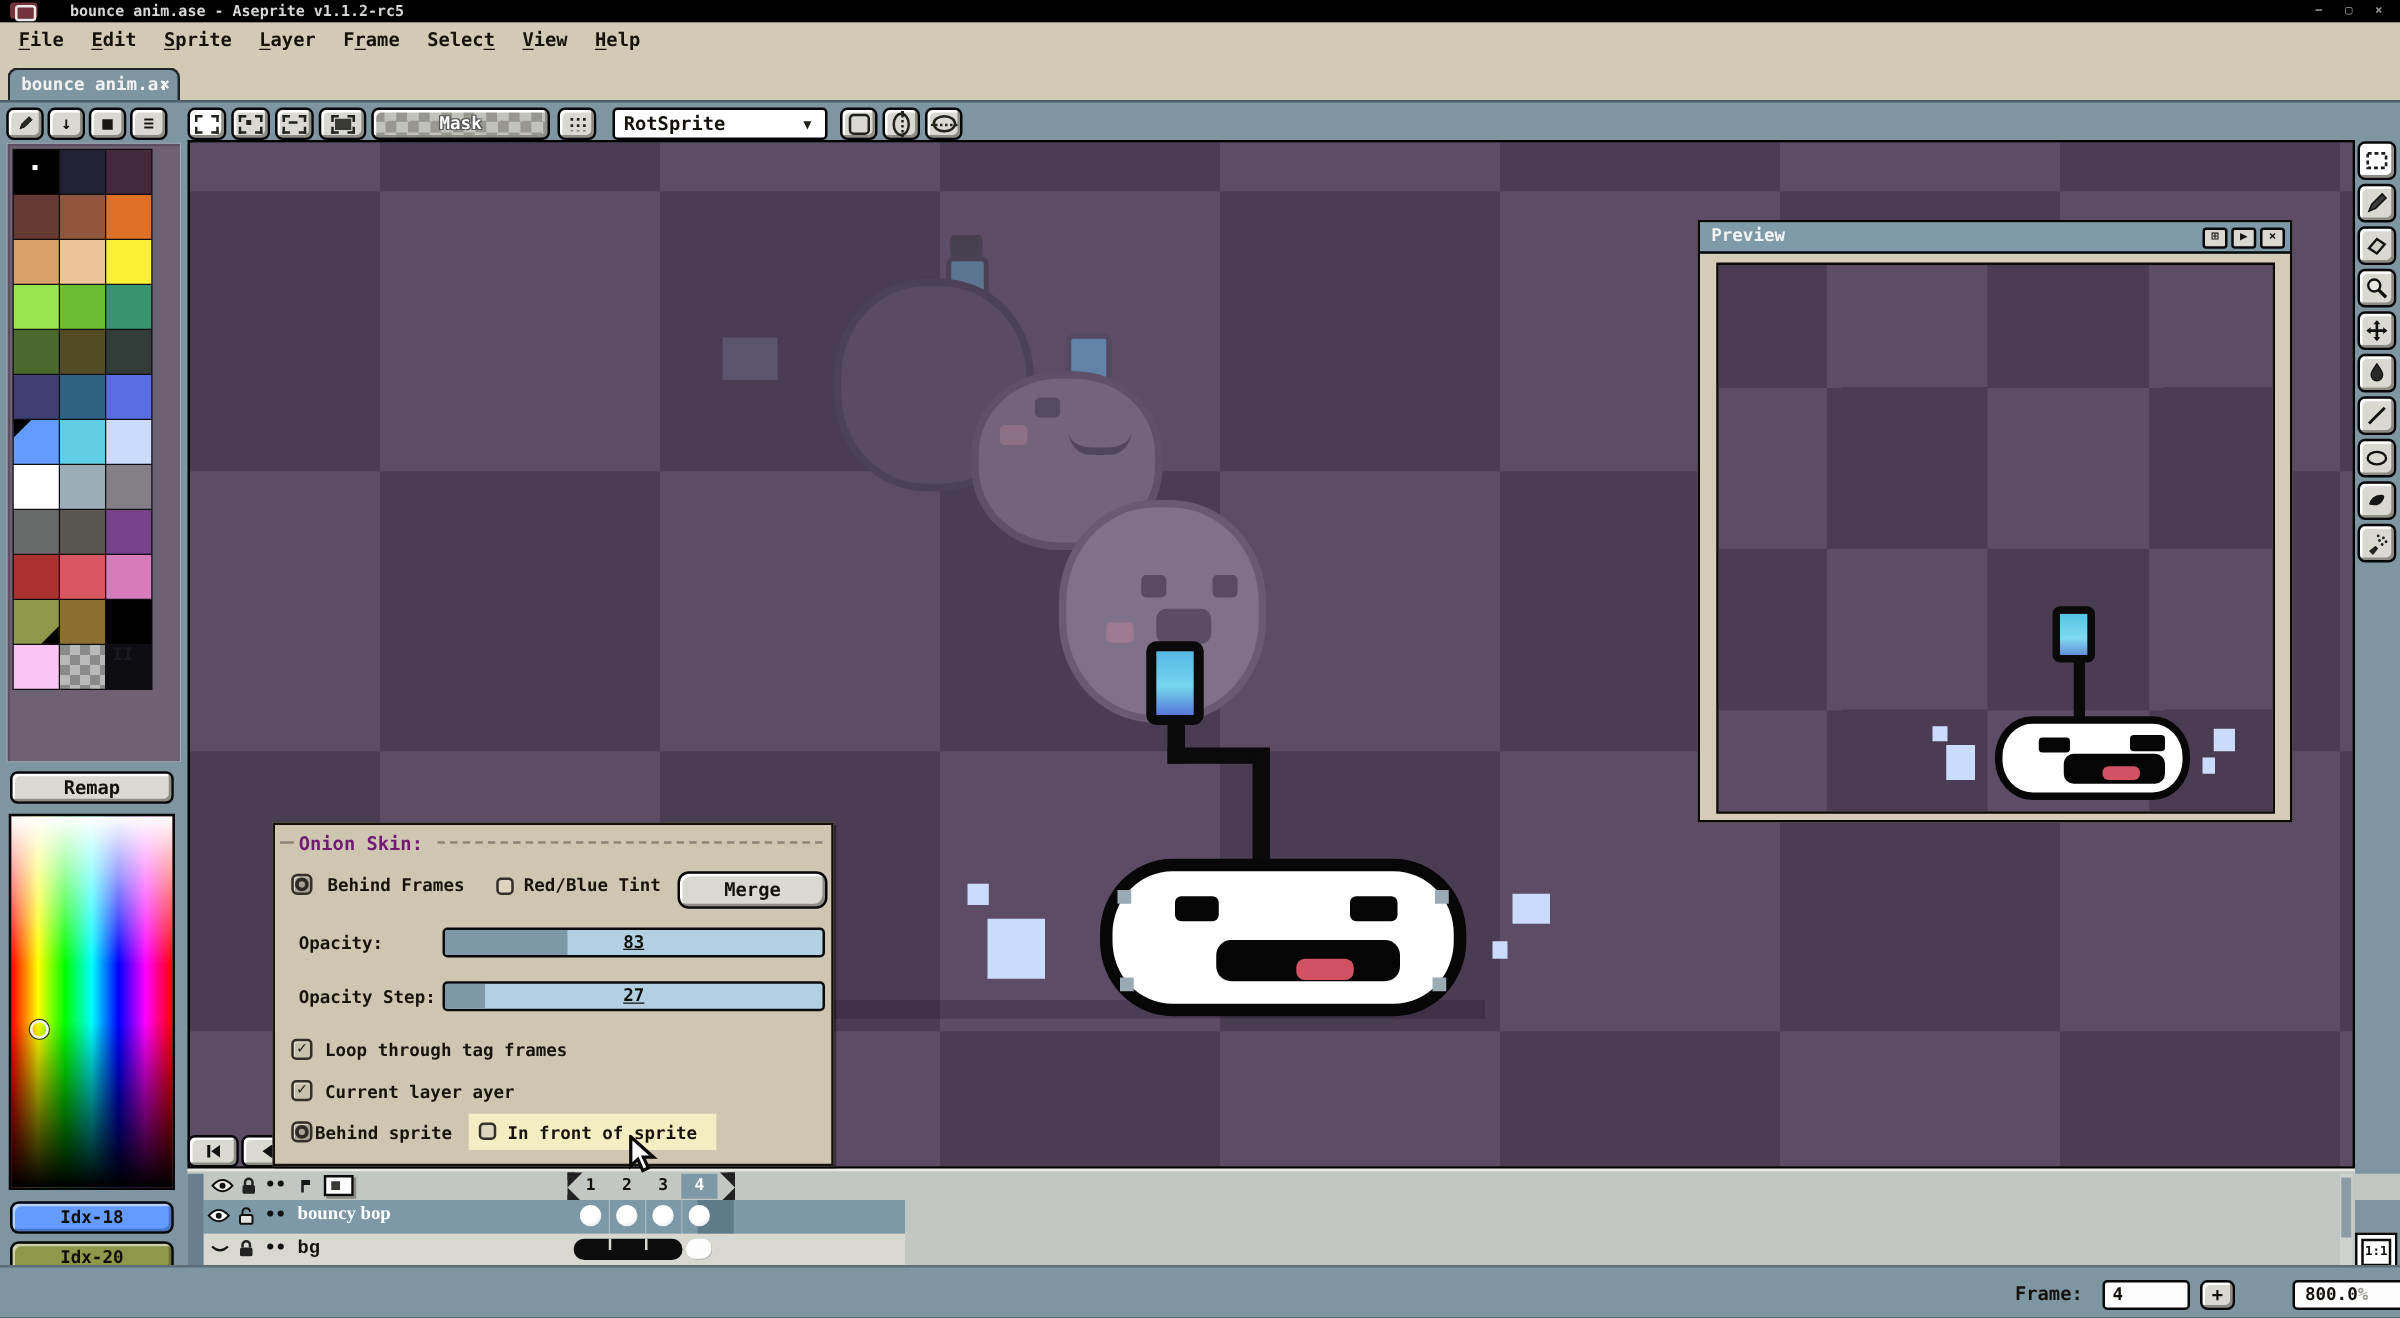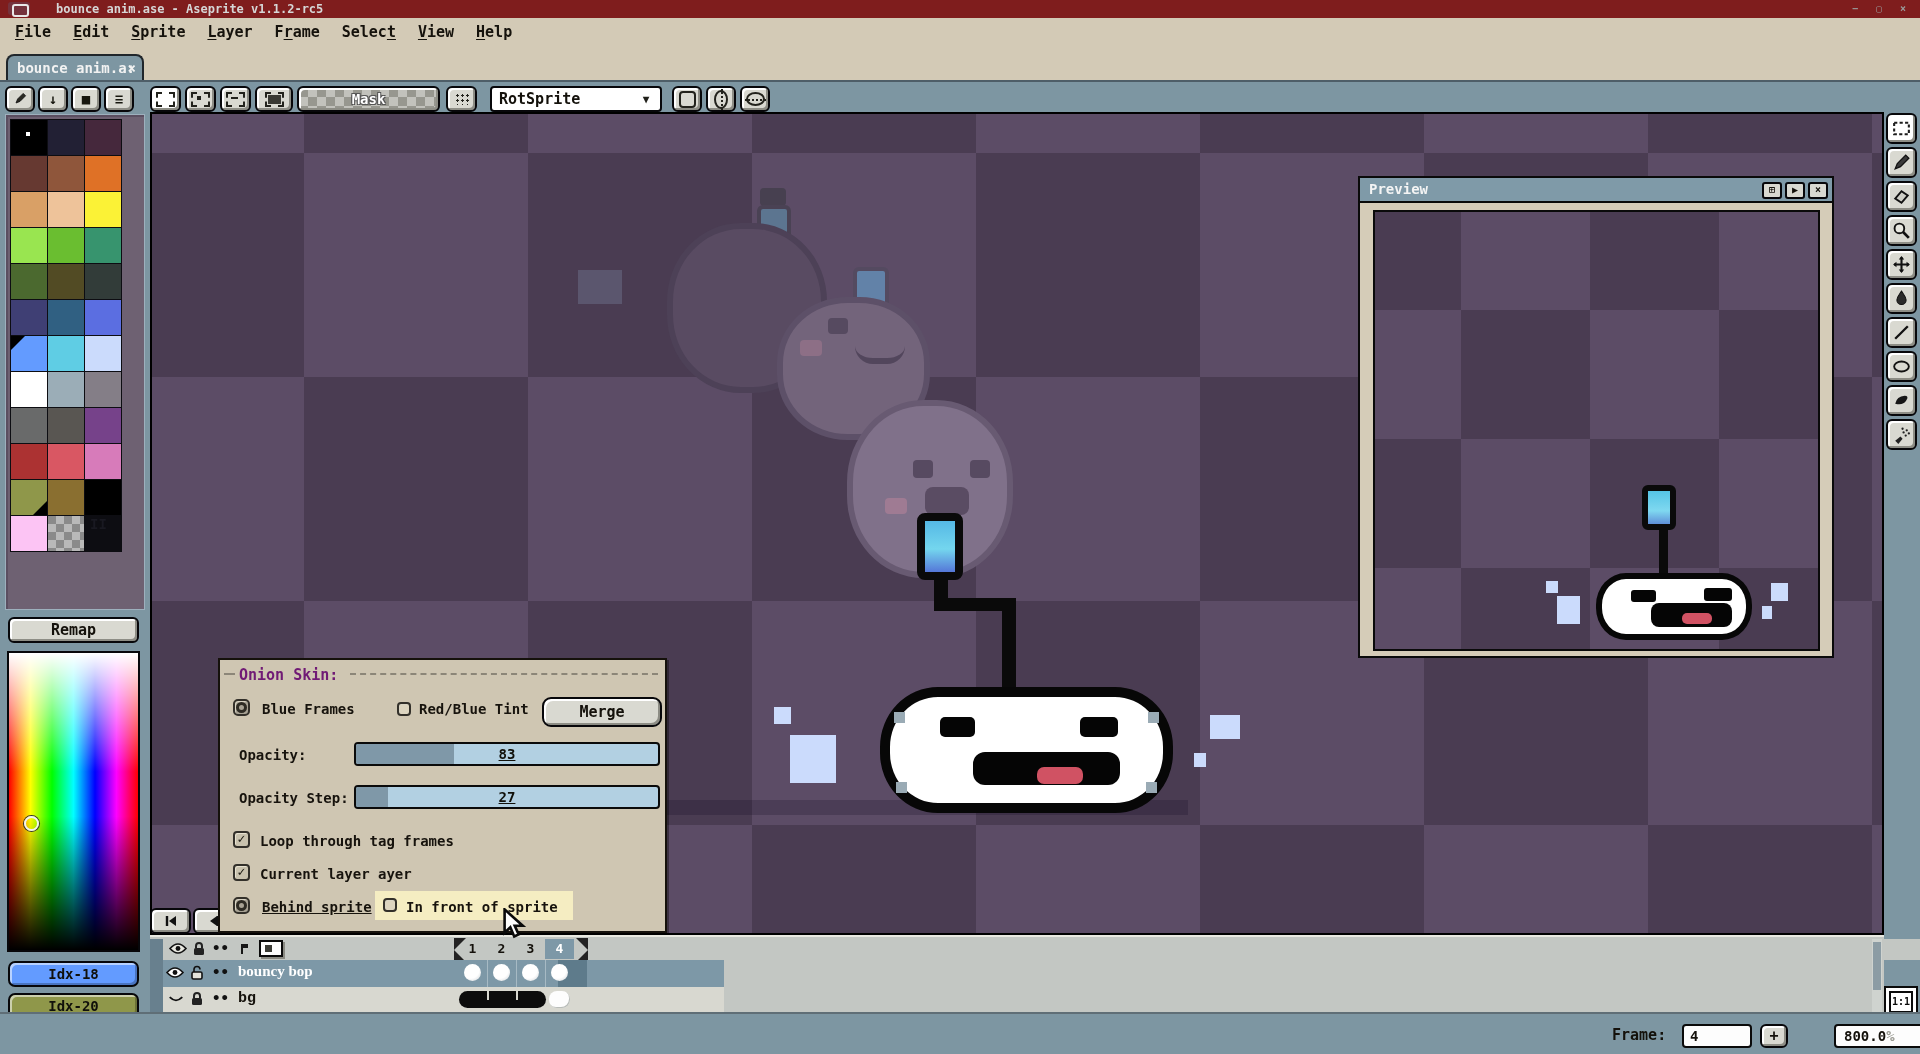--- a/index.html
+++ b/index.html
@@ -3,21 +3,21 @@
 <meta charset="utf-8">
 <style>
   html,body{margin:0;padding:0;background:#444;}
   #app{position:relative;width:1920px;height:1054px;overflow:hidden;
        background:#7d96a2;font-family:"DejaVu Sans Mono",monospace;font-weight:bold;
        -webkit-font-smoothing:none;}
   .px{position:absolute;}
   .nowrap{white-space:nowrap;}
 
   
-  #titlebar{left:0;top:0;width:1920px;height:18px;background:#7f1d1d;color:#d6d6d6;
+  #titlebar{left:0;top:0;width:1920px;height:18px;background:#000000;color:#d6d6d6;
             font-size:12px;line-height:18px;}
   #title-text{left:56px;top:0;}
   #app-icon{left:8px;top:2px;width:22px;height:13px;background:#74323c;border-radius:3px;}
   #app-icon i{position:absolute;left:4px;top:2px;width:13px;height:9px;border:2px solid #e8e8e8;
               border-radius:3px;}
   .wctl{top:2px;width:20px;height:13px;color:#9a9a9a;font-size:10px;line-height:13px;text-align:center;}
 
   #menubar{left:0;top:18px;width:1920px;height:62px;background:#d3cab6;}
   #menu-items{left:4px;top:2px;display:flex;}
   .menu-item{padding:3px 11px;font-size:15px;color:#15120c;cursor:default;}
@@ -545,21 +545,21 @@
       </span>
     <span class="px" id="zoom-box"><span>800.0</span><span class="pct">%</span></span>
   </div>
 
   <div class="px" id="onion-dialog">
     <div class="dash" style="left:4px;top:13px;width:11px;"></div>
     <div id="onion-title" class="nowrap">Onion Skin:</div>
     <div class="dash" style="left:130px;top:13px;width:308px;"></div>
 
     <span class="radio on" id="merge-radio" style="left:13px;top:39px;"></span>
-    <span class="dlabel nowrap" style="left:42px;top:41px;">Blue Frames</span>
+    <span class="dlabel nowrap" style="left:42px;top:41px;">Behind Frames</span>
     <span class="radio small" id="redblue-radio" style="left:177px;top:42px;"></span>
     <span class="dlabel nowrap" style="left:199px;top:41px;">Red/Blue Tint</span>
     <div class="px btn3d" id="reset-btn">
         <span>Merge</span>
       </div>
 
     <span class="dlabel nowrap" style="left:19px;top:87px;">Opacity:</span>
     <div class="slider" id="opacity-slider" style="top:82px;">
       <div class="fill" id="opacity-fill" style="width: 32.549%;"></div>
       <div class="val">83</div>
@@ -571,21 +571,21 @@
       <div class="val">27</div>
     </div>
 
     <span class="checkbox" id="loop-check" style="left:13px;top:171px;">✓</span>
     <span class="dlabel nowrap" style="left:40px;top:173px;">Loop through tag frames</span>
 
     <span class="checkbox" id="layer-check" style="left:13px;top:204px;">✓</span>
     <span class="dlabel nowrap" style="left:40px;top:206px;">Current layer ayer</span>
 
     <span class="radio on" id="behind-radio" style="left:13px;top:237px;"></span>
-    <span class="dlabel nowrap" style="left:42px;top:239px;text-decoration:underline;">Behind sprite</span>
+    <span class="dlabel nowrap" style="left:32px;top:239px;">Behind sprite</span>
     <div class="px" id="front-hl"></div>
     <span class="radio small" id="front-radio" style="left:163px;top:238px;"></span>
     <span class="dlabel nowrap" style="left:186px;top:239px;">In front of sprite</span>
 
     <svg class="cursor-svg" style="left:282px;top:248px;" width="26" height="34" viewBox="0 0 20 26">
       <path d="M2 1v18l4.4-4.2 3 7 3.4-1.6-3-6.6H16z" fill="#fdfdfd" stroke="#0a0a0a" stroke-width="2"></path>
     </svg>
   </div>
 
 </div>

